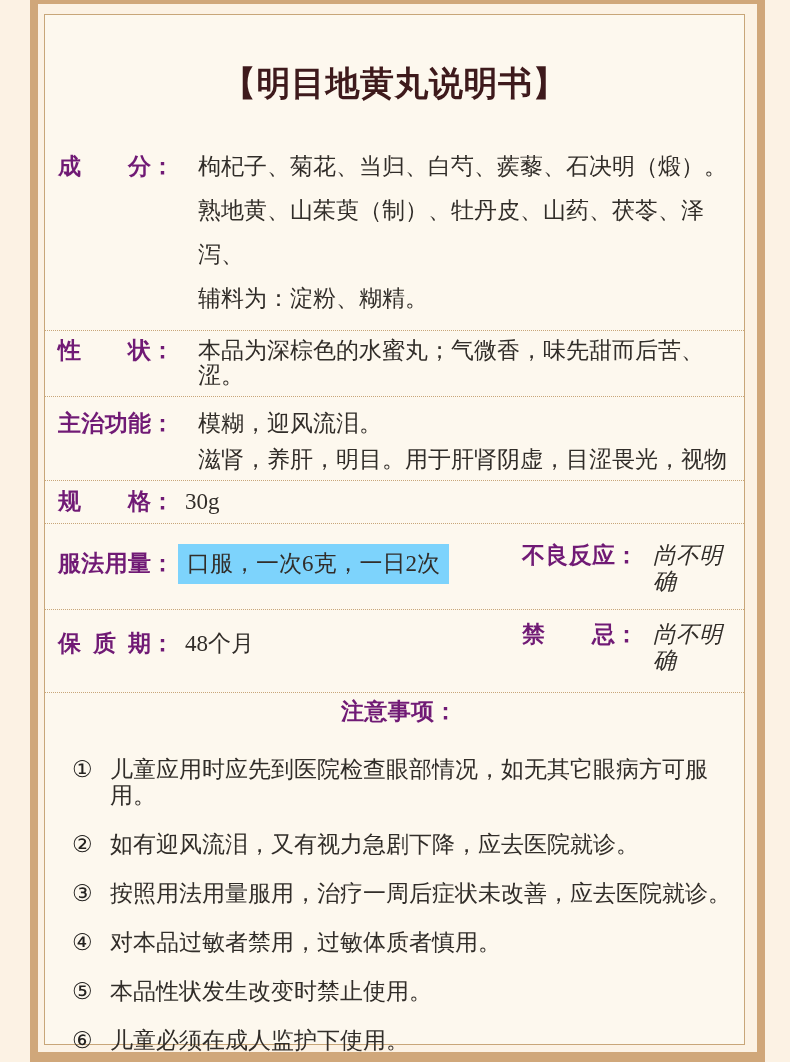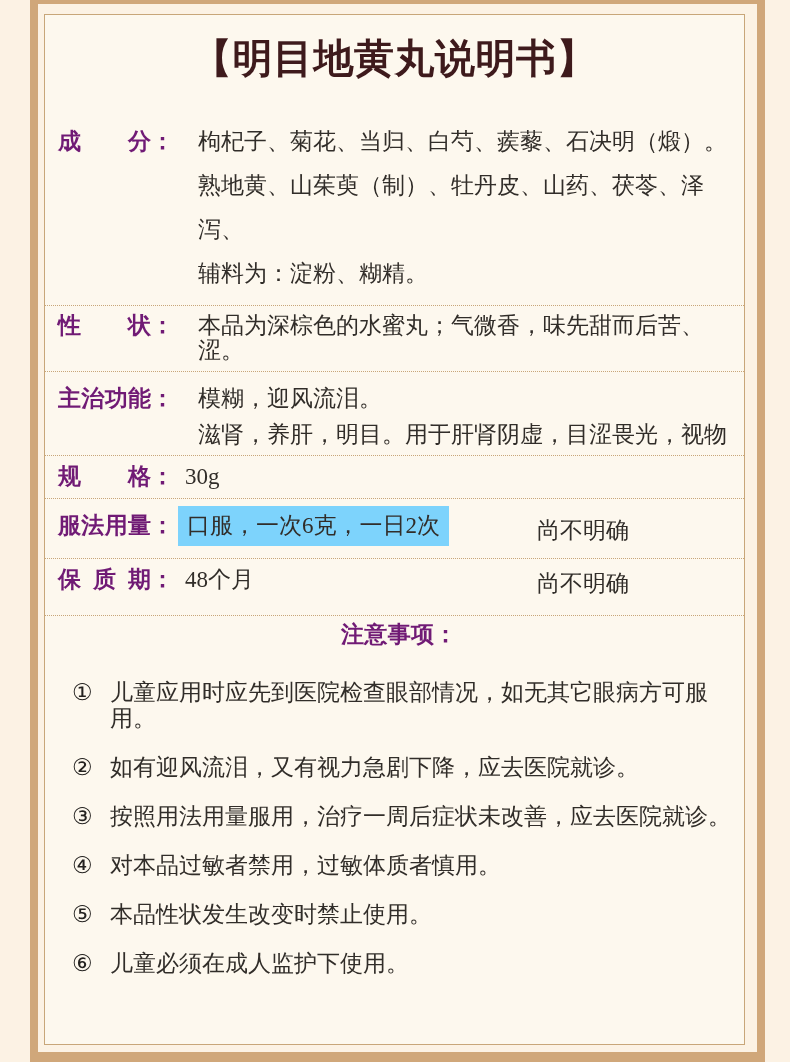--- a/index.html
+++ b/index.html
@@ -18,43 +18,43 @@
     border-width:4px 8px 10px 8px;
   }
   
   .panel{
     position:absolute;left:44px;top:14px;width:701px;height:1031px;
     box-sizing:border-box;
     border:1px solid #c8a679;
     background:#fdf8ee;
   }
   .title{
-    margin-top:19px;
-    font-size:40px;line-height:50px;
+    margin-top:44px;
+    font-size:34px;line-height:50px;
     text-align:center;font-weight:bold;
     color:#3e1a1c;letter-spacing:0.5px;
   }
   .rows{margin-top:26px;font-size:23px;}
   .hr{border-top:1px dotted #c8a679;height:0;}
   .row{display:flex;padding-left:13px;padding-right:4px;box-sizing:border-box;}
   .lbl{flex:0 0 107px;font-weight:bold;color:#701a75;white-space:nowrap;}
   .lbl-j{display:inline-block;width:93px;text-align:justify;text-align-last:justify;}
   .val{margin-left:24px;}
   .val-near{margin-left:11px;}
   .row-ingredients{padding-top:10px;padding-bottom:9px;line-height:44px;}
   .row-properties{padding-top:7px;padding-bottom:8px;line-height:25px;}
   .row-indications{padding-top:9px;padding-bottom:2px;line-height:36px;}
   .row-spec{padding-top:8px;padding-bottom:8px;line-height:26px;}
   .row-band1{padding-top:8px;padding-bottom:14px;line-height:26px;}
   .row-band2{padding-top:3px;padding-bottom:18px;line-height:26px;}
   .cell-left{flex:0 0 464px;display:flex;align-items:center;}
   .cell-right{flex:1;display:flex;}
   .row-band1 .cell-right{margin-top:11px;}
   .row-band2 .cell-right{margin-top:9px;}
-  .cell-right .val{margin-left:15px;}
+  .cell-right .val{margin-left:15px;font-style:italic;}
   .hl{
     margin-left:4px;margin-top:-7px;margin-bottom:-7px;
     padding:7px 9px;background:#7dd3fc;display:inline-block;
   }
   .row-note{padding-top:6px;line-height:26px;justify-content:center;}
   .items{margin-top:32px;font-size:23px;}
   .item{display:flex;line-height:26px;margin-bottom:23px;padding-left:27px;padding-right:4px;}
   .item-num{flex:0 0 38px;color:#242220;}
   .item-text{flex:1;}
 </style>
@@ -105,32 +105,34 @@
     </div>
 
     <div class="hr"></div>
 
     <div class="row row-band1">
       <div class="cell-left">
         <div class="lbl"><span class="lbl-j">服法用量</span><span>：</span></div>
         <div class="val hl">口服，一次6克，一日2次</div>
       </div>
       <div class="cell-right">
+        <div class="lbl"><span class="lbl-j">不良反应</span><span>：</span></div>
         <div class="val">尚不明确</div>
       </div>
     </div>
 
     <div class="hr"></div>
 
     <div class="row row-band2">
       <div class="cell-left">
         <div class="lbl"><span class="lbl-j">保质期</span><span>：</span></div>
         <div class="val val-near">48个月</div>
       </div>
       <div class="cell-right">
+        <div class="lbl"><span class="lbl-j">禁忌</span><span>：</span></div>
         <div class="val">尚不明确</div>
       </div>
     </div>
 
     <div class="hr"></div>
 
     <div class="row row-note">
       <div class="lbl"><span class="lbl-j">注意事项</span><span>：</span></div>
     </div>
 

